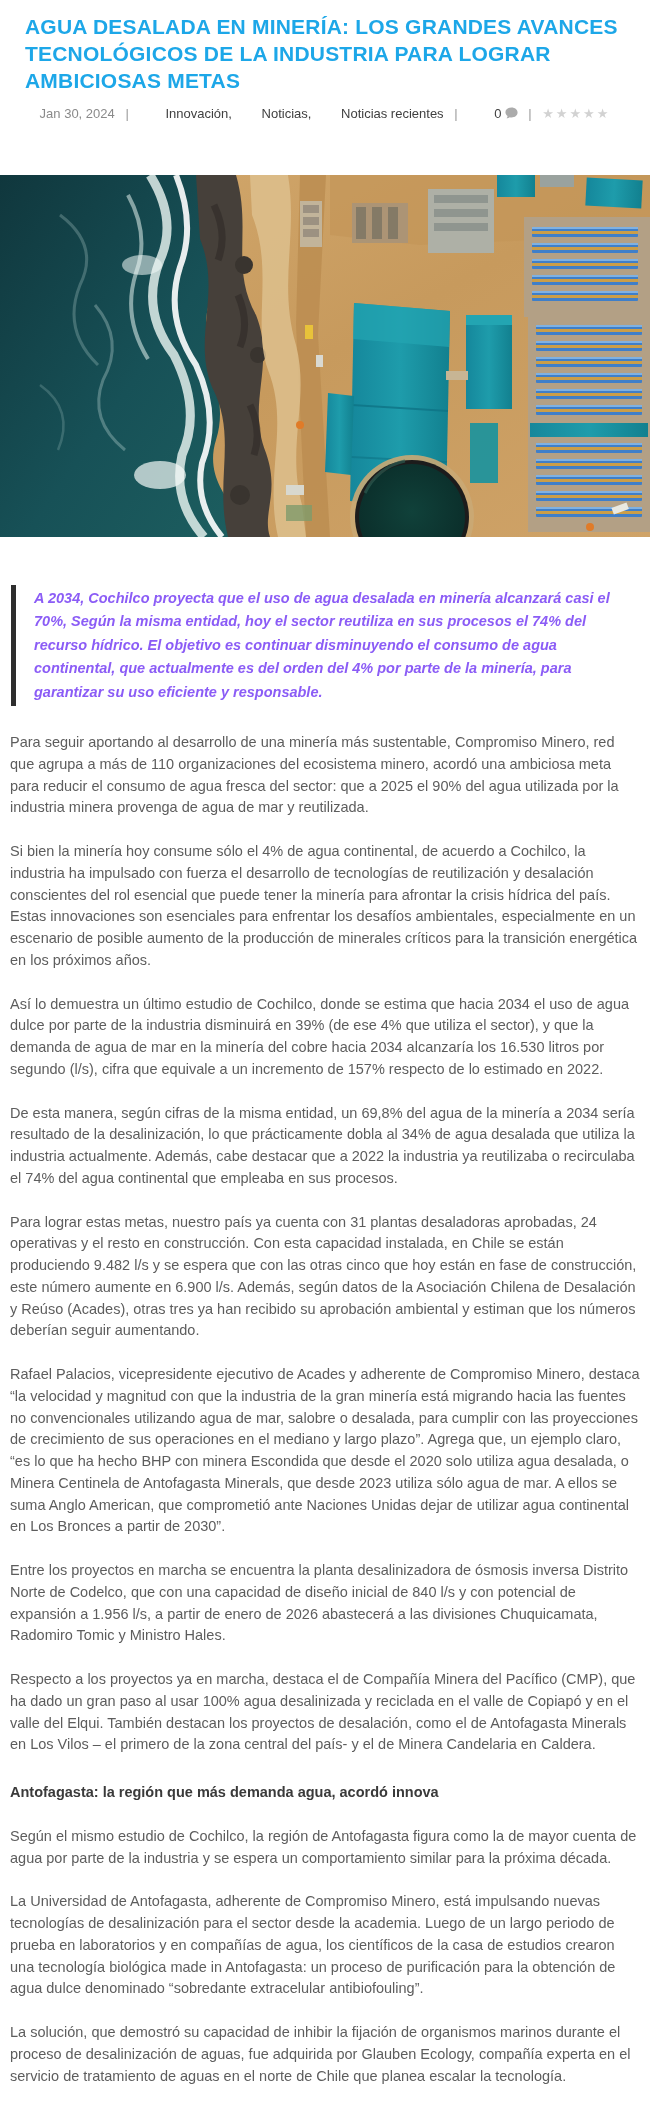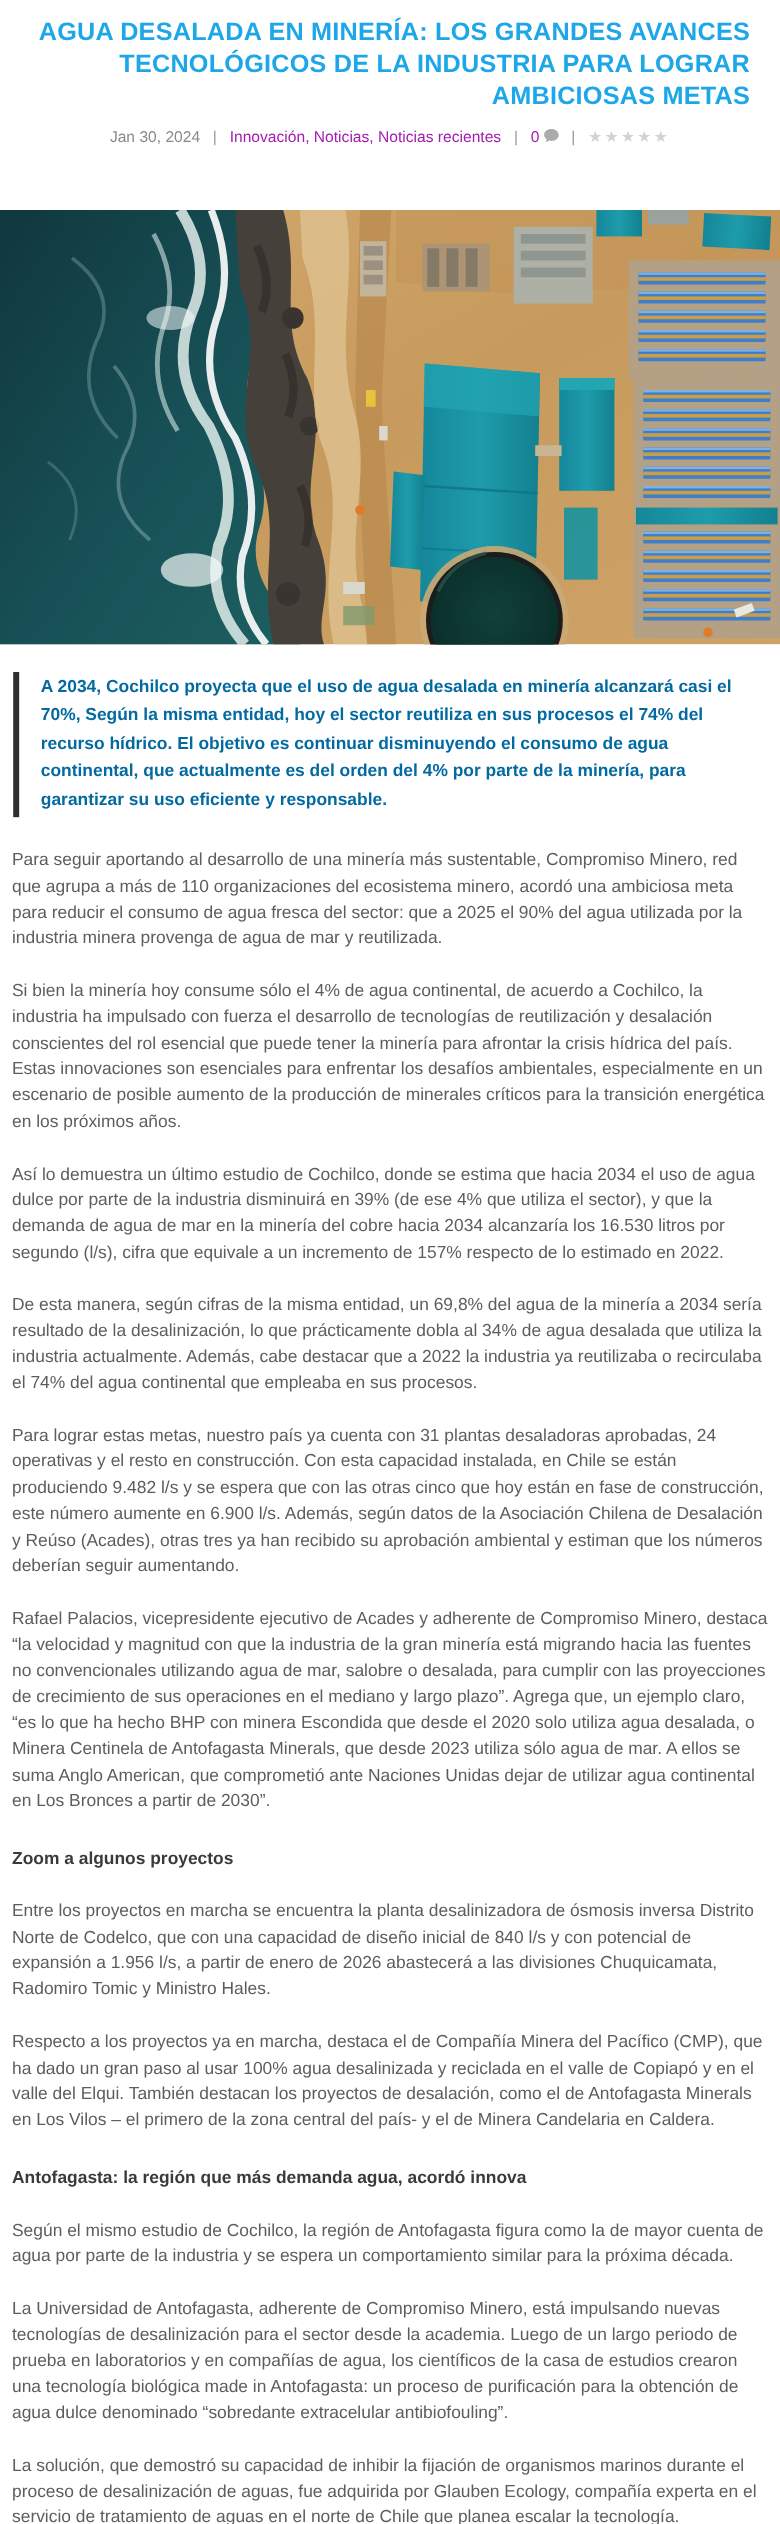--- a/index.html
+++ b/index.html
@@ -7,35 +7,35 @@
     width: 650px;
     font-family: "Liberation Sans", "DejaVu Sans", sans-serif;
     -webkit-font-smoothing: antialiased;
   }
   .post { width: 650px; }
 
   
   .post-title {
     margin: 14px auto 0;
     max-width: 600px;
-    text-align: right;
+    text-align: left;
     color: #1da7e8;
     font-size: 21px;
     line-height: 1.28;
     font-weight: bold;
     letter-spacing: .2px;
   }
   .post-meta {
     margin: 10px auto 0;
     text-align: center;
     color: #8a8a8a;
     font-size: 13px;
     line-height: 1.4;
   }
-  .post-meta a { color: #a21caf; text-decoration: none; cursor: pointer; }
+  .post-meta a { color: #404040; text-decoration: none; cursor: pointer; margin-left: 26px; }
   .post-meta .sep { margin: 0 7px; color: #9a9a9a; }
   .cats a:not(:last-of-type)::after { content: ", "; }
   .comment-link { white-space: nowrap; }
   .comment-link svg { vertical-align: -1px; margin-left: 3px; }
   .star-rating {
     color: #d2d2d2;
     font-size: 13px;
     letter-spacing: 2px;
     cursor: pointer;
   }
@@ -44,26 +44,27 @@
   .hero {
     margin-top: 52px;
     width: 650px;
     height: 362px;
     line-height: 0;
   }
   .hero svg { display: block; width: 650px; height: 362px; }
 
   
   .lead-quote {
-    margin: 23px 38px 0 11px;
+    margin: 48px 38px 0 11px;
     padding: 2px 0 2px 18px;
     border-left: 5px solid #2e2e2e;
-    color: #0369a1;
+    color: #8b5cf6;
     font-size: 14.5px;
     font-weight: bold;
+    font-style: italic;
     line-height: 1.62;
   }
 
   
   .article-body {
     margin: 26px 10px 0;
     color: #5d5d5d;
     font-size: 14.5px;
     line-height: 1.5;
   }
@@ -225,21 +226,20 @@
 
   <blockquote class="lead-quote">A 2034, Cochilco proyecta que el uso de agua desalada en minería alcanzará casi el 70%, Según la misma entidad, hoy el sector reutiliza en sus procesos el 74% del recurso hídrico. El objetivo es continuar disminuyendo el consumo de agua continental, que actualmente es del orden del 4% por parte de la minería, para garantizar su uso eficiente y responsable.</blockquote>
 
   <div class="article-body">
     <p>Para seguir aportando al desarrollo de una minería más sustentable, Compromiso Minero, red que agrupa a más de 110 organizaciones del ecosistema minero, acordó una ambiciosa meta para reducir el consumo de agua fresca del sector: que a 2025 el 90% del agua utilizada por la industria minera provenga de agua de mar y reutilizada.</p>
     <p>Si bien la minería hoy consume sólo el 4% de agua continental, de acuerdo a Cochilco, la industria ha impulsado con fuerza el desarrollo de tecnologías de reutilización y desalación conscientes del rol esencial que puede tener la minería para afrontar la crisis hídrica del país. Estas innovaciones son esenciales para enfrentar los desafíos ambientales, especialmente en un escenario de posible aumento de la producción de minerales críticos para la transición energética en los próximos años.</p>
     <p>Así lo demuestra un último estudio de Cochilco, donde se estima que hacia 2034 el uso de agua dulce por parte de la industria disminuirá en 39% (de ese 4% que utiliza el sector), y que la demanda de agua de mar en la minería del cobre hacia 2034 alcanzaría los 16.530 litros por segundo (l/s), cifra que equivale a un incremento de 157% respecto de lo estimado en 2022.</p>
     <p>De esta manera, según cifras de la misma entidad, un 69,8% del agua de la minería a 2034 sería resultado de la desalinización, lo que prácticamente dobla al 34% de agua desalada que utiliza la industria actualmente. Además, cabe destacar que a 2022 la industria ya reutilizaba o recirculaba el 74% del agua continental que empleaba en sus procesos.</p>
     <p>Para lograr estas metas, nuestro país ya cuenta con 31 plantas desaladoras aprobadas, 24 operativas y el resto en construcción. Con esta capacidad instalada, en Chile se están produciendo 9.482 l/s y se espera que con las otras cinco que hoy están en fase de construcción, este número aumente en 6.900 l/s. Además, según datos de la Asociación Chilena de Desalación y Reúso (Acades), otras tres ya han recibido su aprobación ambiental y estiman que los números deberían seguir aumentando.</p>
     <p>Rafael Palacios, vicepresidente ejecutivo de Acades y adherente de Compromiso Minero, destaca “la velocidad y magnitud con que la industria de la gran minería está migrando hacia las fuentes no convencionales utilizando agua de mar, salobre o desalada, para cumplir con las proyecciones de crecimiento de sus operaciones en el mediano y largo plazo”. Agrega que, un ejemplo claro, “es lo que ha hecho BHP con minera Escondida que desde el 2020 solo utiliza agua desalada, o Minera Centinela de Antofagasta Minerals, que desde 2023 utiliza sólo agua de mar. A ellos se suma Anglo American, que comprometió ante Naciones Unidas dejar de utilizar agua continental en Los Bronces a partir de 2030”.</p>
-    <h2>Zoom a algunos proyectos</h2>
     <p>Entre los proyectos en marcha se encuentra la planta desalinizadora de ósmosis inversa Distrito Norte de Codelco, que con una capacidad de diseño inicial de 840 l/s y con potencial de expansión a 1.956 l/s, a partir de enero de 2026 abastecerá a las divisiones Chuquicamata, Radomiro Tomic y Ministro Hales.</p>
     <p>Respecto a los proyectos ya en marcha, destaca el de Compañía Minera del Pacífico (CMP), que ha dado un gran paso al usar 100% agua desalinizada y reciclada en el valle de Copiapó y en el valle del Elqui. También destacan los proyectos de desalación, como el de Antofagasta Minerals en Los Vilos – el primero de la zona central del país- y el de Minera Candelaria en Caldera.</p>
     <h2>Antofagasta: la región que más demanda agua, acordó innova</h2>
     <p>Según el mismo estudio de Cochilco, la región de Antofagasta figura como la de mayor cuenta de agua por parte de la industria y se espera un comportamiento similar para la próxima década.</p>
     <p>La Universidad de Antofagasta, adherente de Compromiso Minero, está impulsando nuevas tecnologías de desalinización para el sector desde la academia. Luego de un largo periodo de prueba en laboratorios y en compañías de agua, los científicos de la casa de estudios crearon una tecnología biológica made in Antofagasta: un proceso de purificación para la obtención de agua dulce denominado “sobredante extracelular antibiofouling”.</p>
     <p>La solución, que demostró su capacidad de inhibir la fijación de organismos marinos durante el proceso de desalinización de aguas, fue adquirida por Glauben Ecology, compañía experta en el servicio de tratamiento de aguas en el norte de Chile que planea escalar la tecnología.</p>
 
   </div>
 
 </article>

